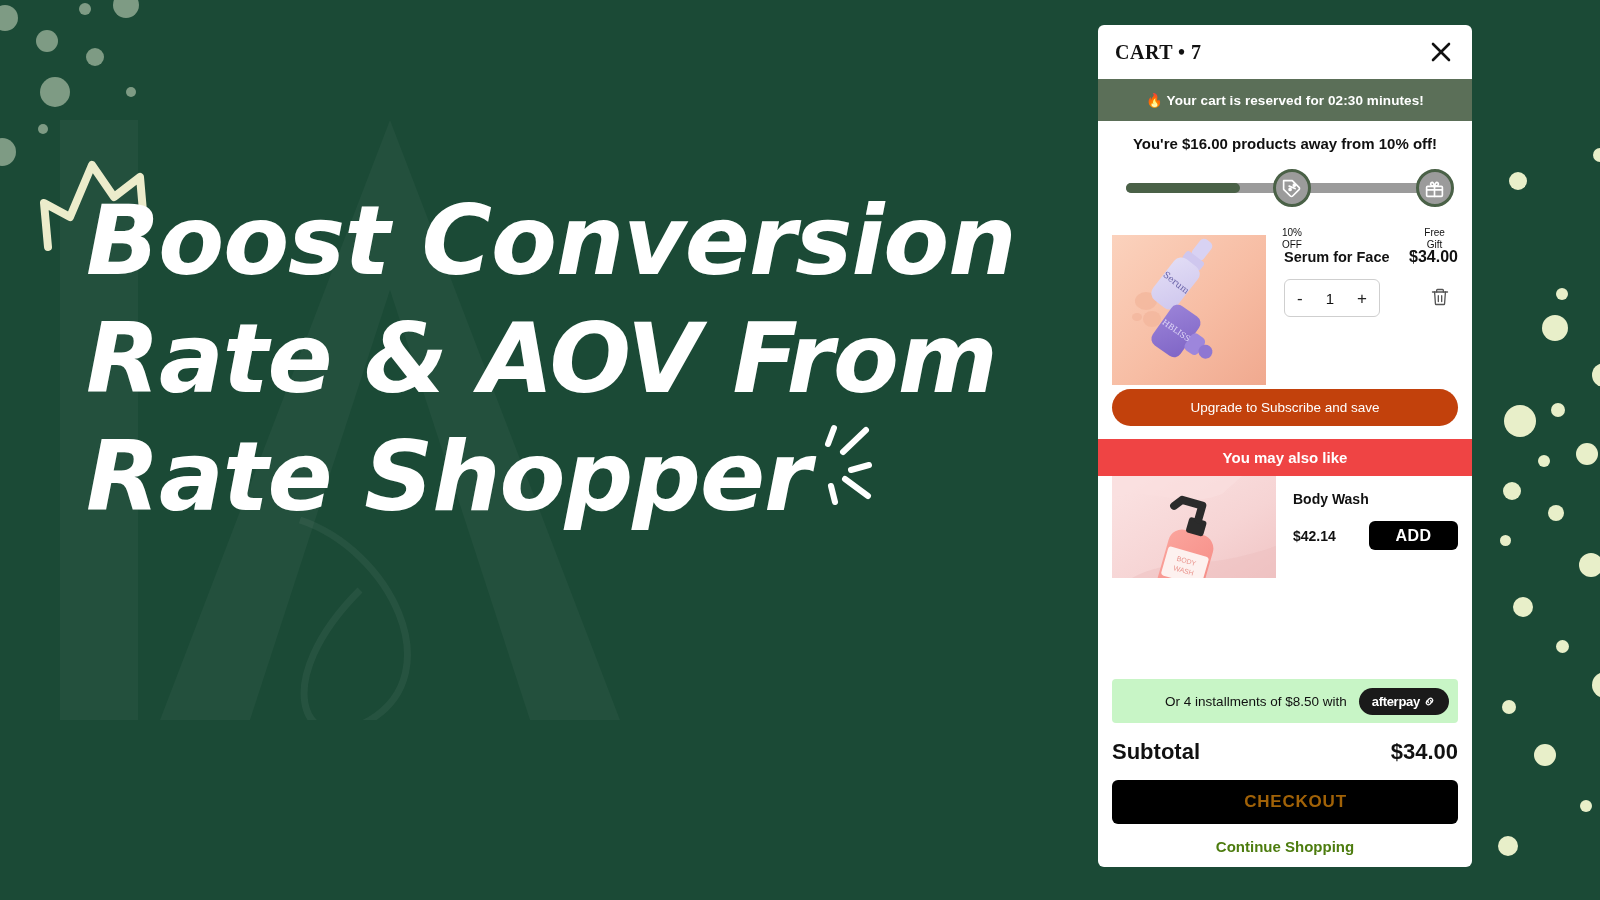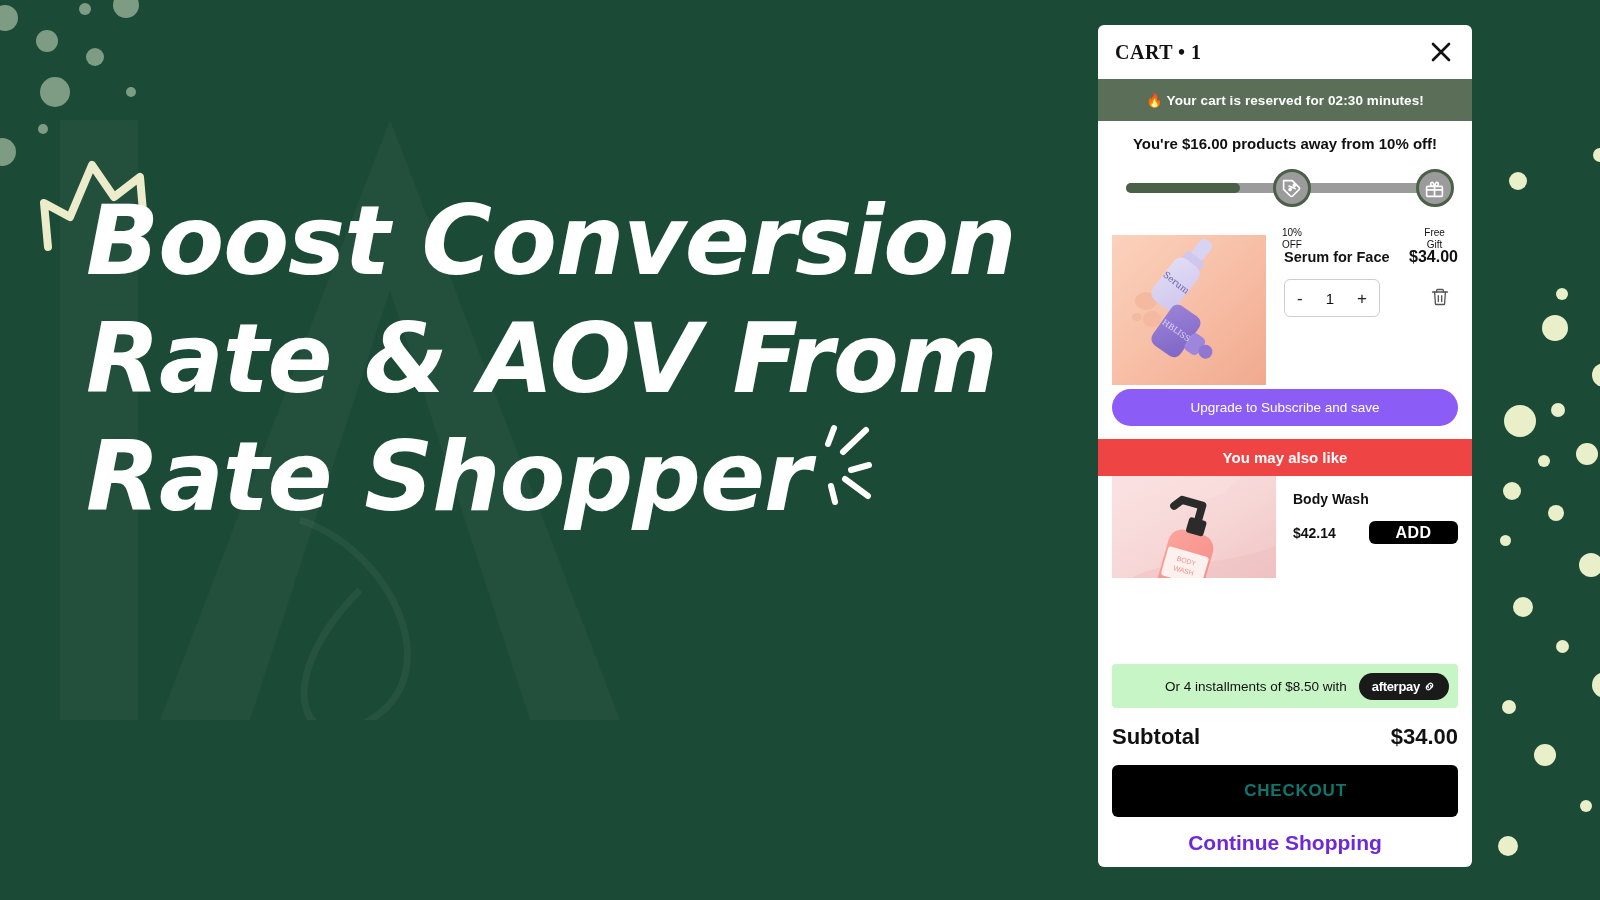--- a/index.html
+++ b/index.html
@@ -248,21 +248,21 @@
     width: 22px;
     height: 22px;
     cursor: pointer;
     margin-right: 6px;
   }
 
   .subscribe-btn {
     flex: 0 0 auto;
     margin: 4px 14px 0 14px;
     height: 37px;
-    background: #8b5cf6;
+    background: #c2410c;
     color: #ffffff;
     border-radius: 19px;
     display: flex;
     align-items: center;
     justify-content: center;
     font-size: 13.5px;
     cursor: pointer;
   }
 
   .section-bar {
@@ -310,21 +310,21 @@
     align-items: center;
     justify-content: space-between;
   }
   .reco-price {
     font-size: 14px;
     font-weight: bold;
     color: #111;
   }
   .add-btn {
     width: 89px;
-    height: 23px;
+    height: 29px;
     background: #000000;
     color: #ffffff;
     border-radius: 6px;
     display: flex;
     align-items: center;
     justify-content: center;
     font-size: 16px;
     font-weight: bold;
     letter-spacing: 0.4px;
     cursor: pointer;
@@ -377,40 +377,40 @@
     color: #111111;
   }
   .subtotal-value {
     font-size: 22px;
     font-weight: bold;
     color: #111111;
   }
 
   .checkout-btn {
     margin: 15px 14px 0 14px;
-    height: 52px;
+    height: 44px;
     background: #000000;
-    color: #0f766e;
+    color: #a16207;
     border-radius: 6px;
     display: flex;
     align-items: center;
     justify-content: center;
     font-size: 17px;
     font-weight: bold;
     letter-spacing: 0.8px;
     cursor: pointer;
     padding-left: 21px;
   }
 
   .continue-link {
     margin-top: 14px;
     text-align: center;
-    font-size: 21px;
-    font-weight: bold;
-    color: #6d28d9;
+    font-size: 15px;
+    font-weight: bold;
+    color: #4d7c0f;
     cursor: pointer;
     padding-bottom: 8px;
   }
 </style>
 </head>
 <body>
 
 <div class="stage">
 
   <div class="bg-watermark">
@@ -472,21 +472,21 @@
 
   <div class="headline">
     <span class="line">Boost Conversion</span>
     <span class="line">Rate &amp; AOV From</span>
     <span class="line">Rate Shopper</span>
   </div>
 
   <div class="cart-panel">
 
     <div class="cart-header">
-      <div class="cart-title">CART • 1</div>
+      <div class="cart-title">CART • 7</div>
       <div class="close-btn">
         <svg width="22" height="22" viewBox="0 0 22 22">
           <line x1="3" y1="3" x2="19" y2="19" stroke="#111" stroke-width="2.6" stroke-linecap="round"></line>
           <line x1="19" y1="3" x2="3" y2="19" stroke="#111" stroke-width="2.6" stroke-linecap="round"></line>
         </svg>
       </div>
     </div>
 
     <div class="reserve-bar">🔥 Your cart is reserved for 02:30 minutes!</div>
 

